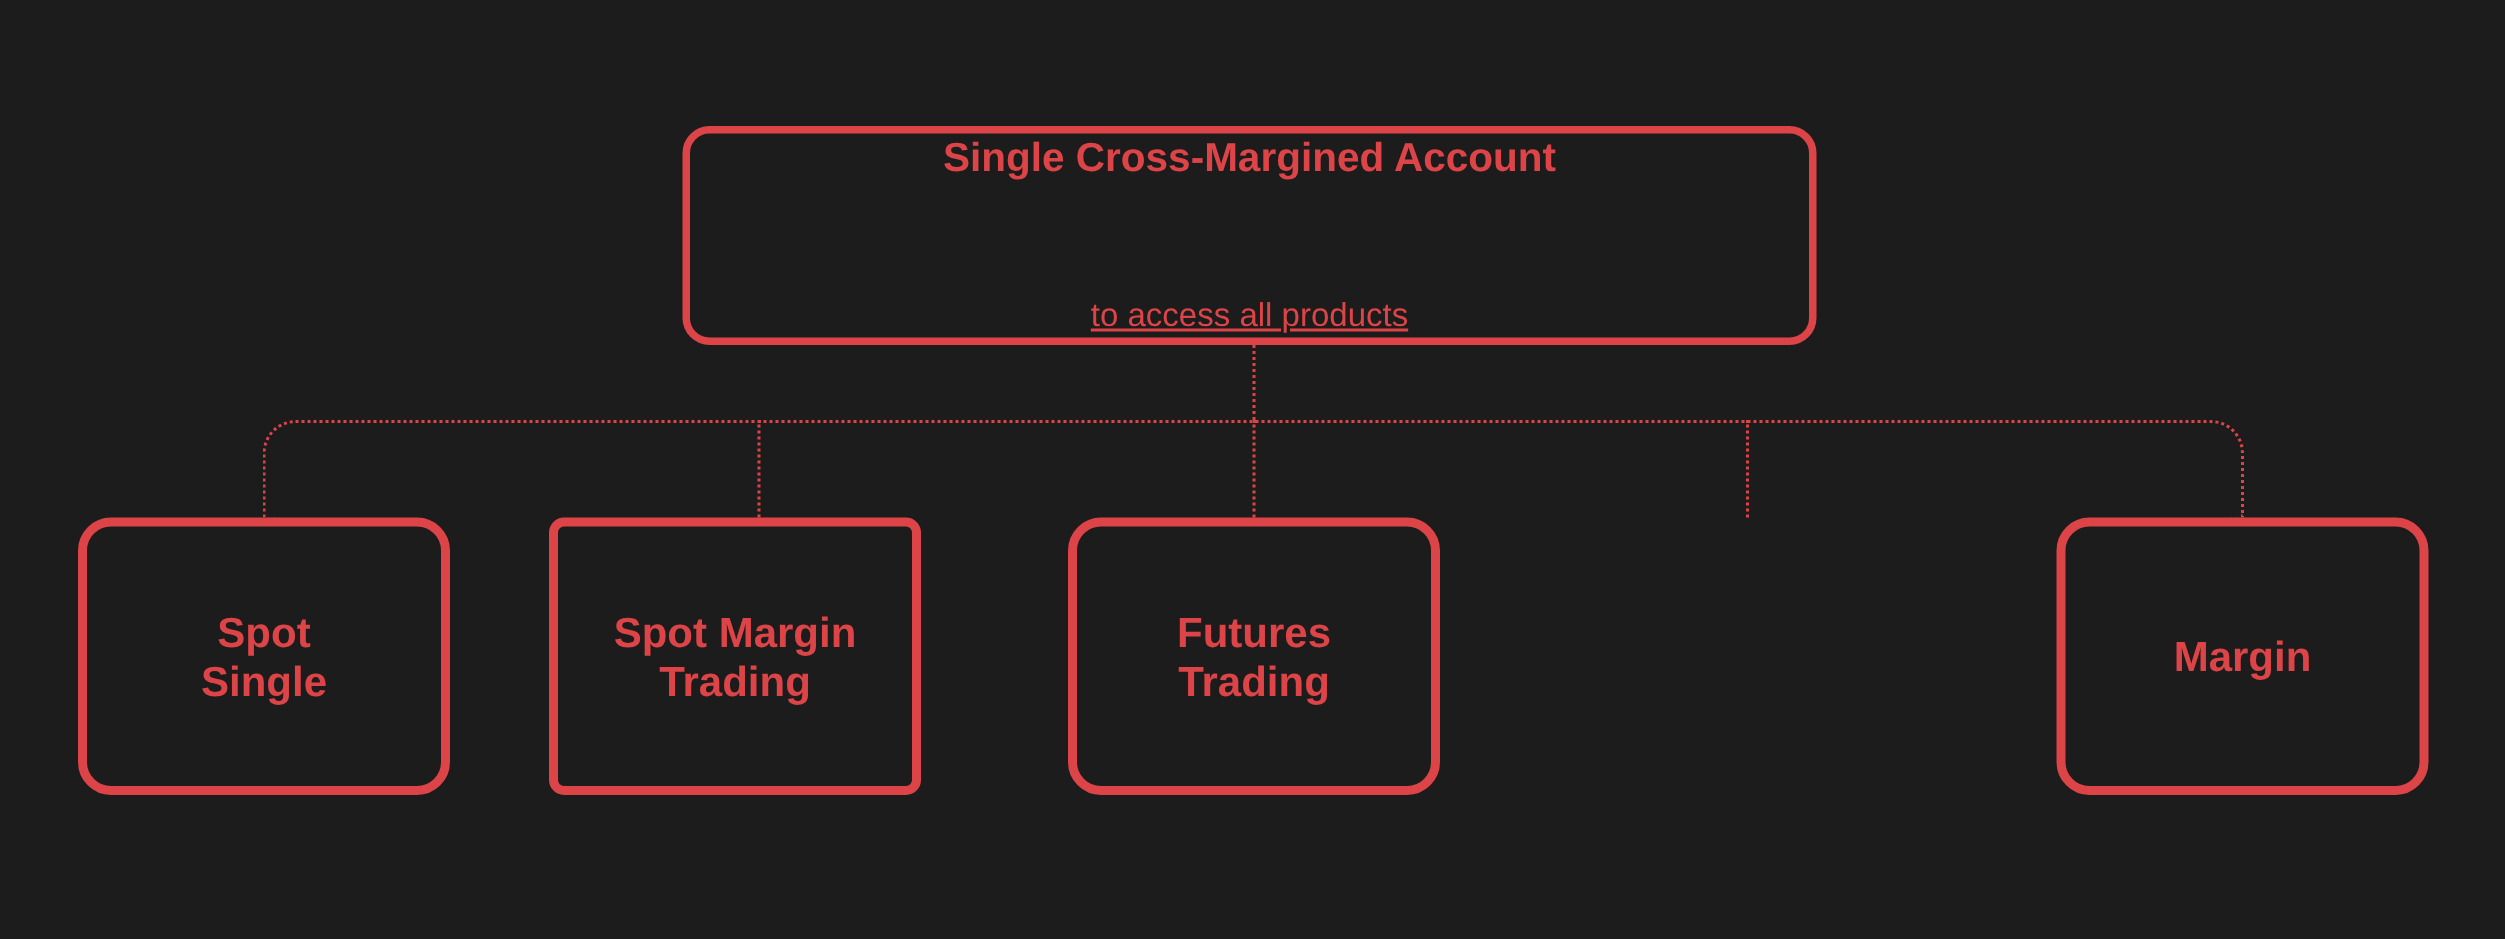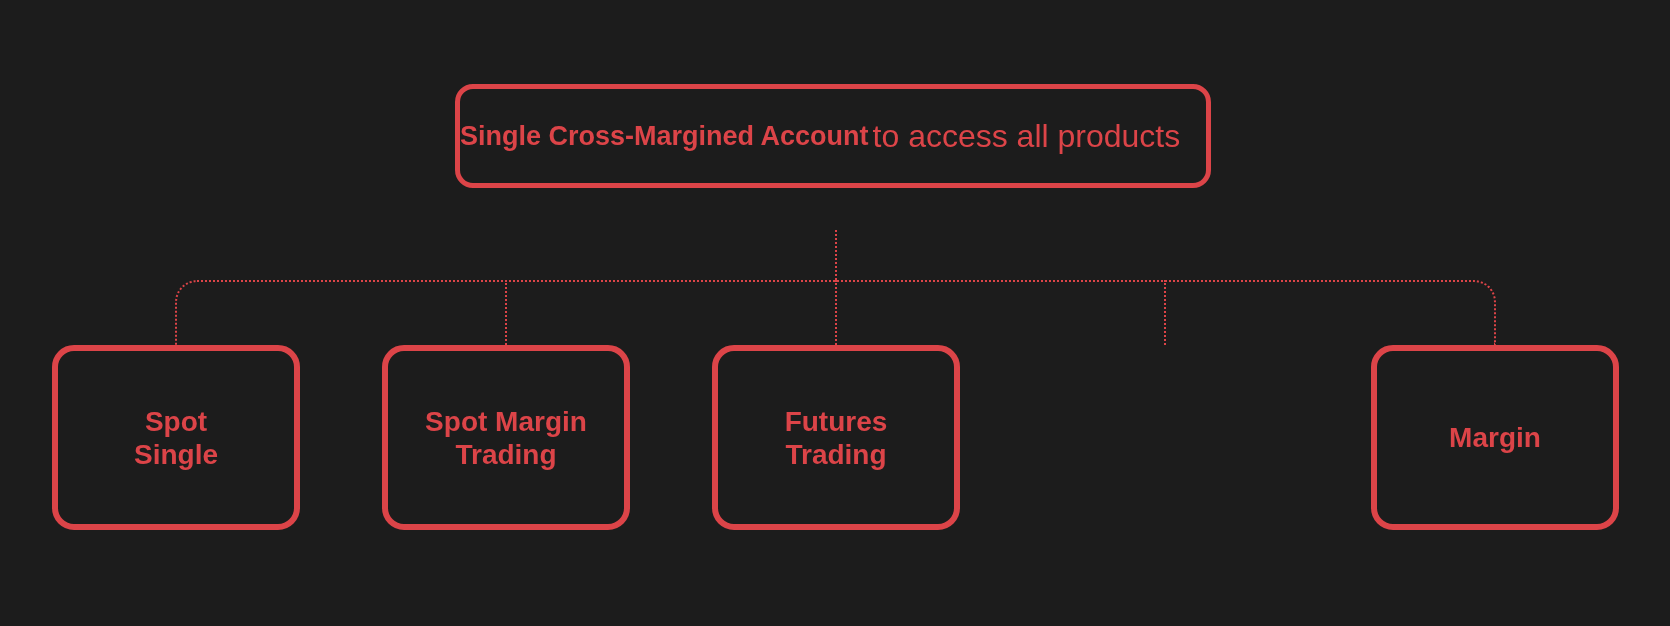--- a/index.html
+++ b/index.html
@@ -15,45 +15,46 @@
     font-family: "Liberation Sans", "DejaVu Sans", sans-serif;
     overflow: hidden;
   }
 
   
   .root-node {
     position: absolute;
     left: 455px;
     top: 84px;
     width: 756px;
-    height: 104px;
+    height: 146px;
     box-sizing: border-box;
     border: 5px solid var(--accent, #dc4448);
     border-radius: 18px;
     display: flex;
-    flex-direction: row;
+    flex-direction: column;
     align-items: center;
-    justify-content: flex-start;
+    justify-content: space-between;
     gap: 4px;
   }
   .root-title {
     color: var(--accent, #dc4448);
     font-size: 27px;
     font-weight: 700;
     line-height: 32px;
     text-align: center;
     white-space: pre-line;
   }
   .root-subtitle {
     color: var(--accent, #dc4448);
-    font-size: 32px;
+    font-size: 22px;
     font-weight: 400;
     line-height: 30px;
     text-align: center;
     white-space: pre-line;
+    text-decoration: underline;
   }
 
   
   .connector-stem {
     position: absolute;
     left: 835px;
     top: 230px;
     width: 0;
     height: 50px;
     border-left: 2px dotted var(--accent, #dc4448);
@@ -97,21 +98,21 @@
   }
   .child-label {
     color: var(--accent, #dc4448);
     font-size: 28px;
     font-weight: 700;
     line-height: 33px;
     text-align: center;
     white-space: pre-line;
   }
   .child-1 { left: 52px; }
-  .child-2 { left: 382px; }
+  .child-2 { left: 366px; border-radius: 10px; }
   .child-3 { left: 712px; }
   .child-4 { left: 1041px; }
   .child-5 { left: 1371px; }
 </style>
 </head>
 <body>
 
 <div class="canvas">
 
   <div class="root-node">

